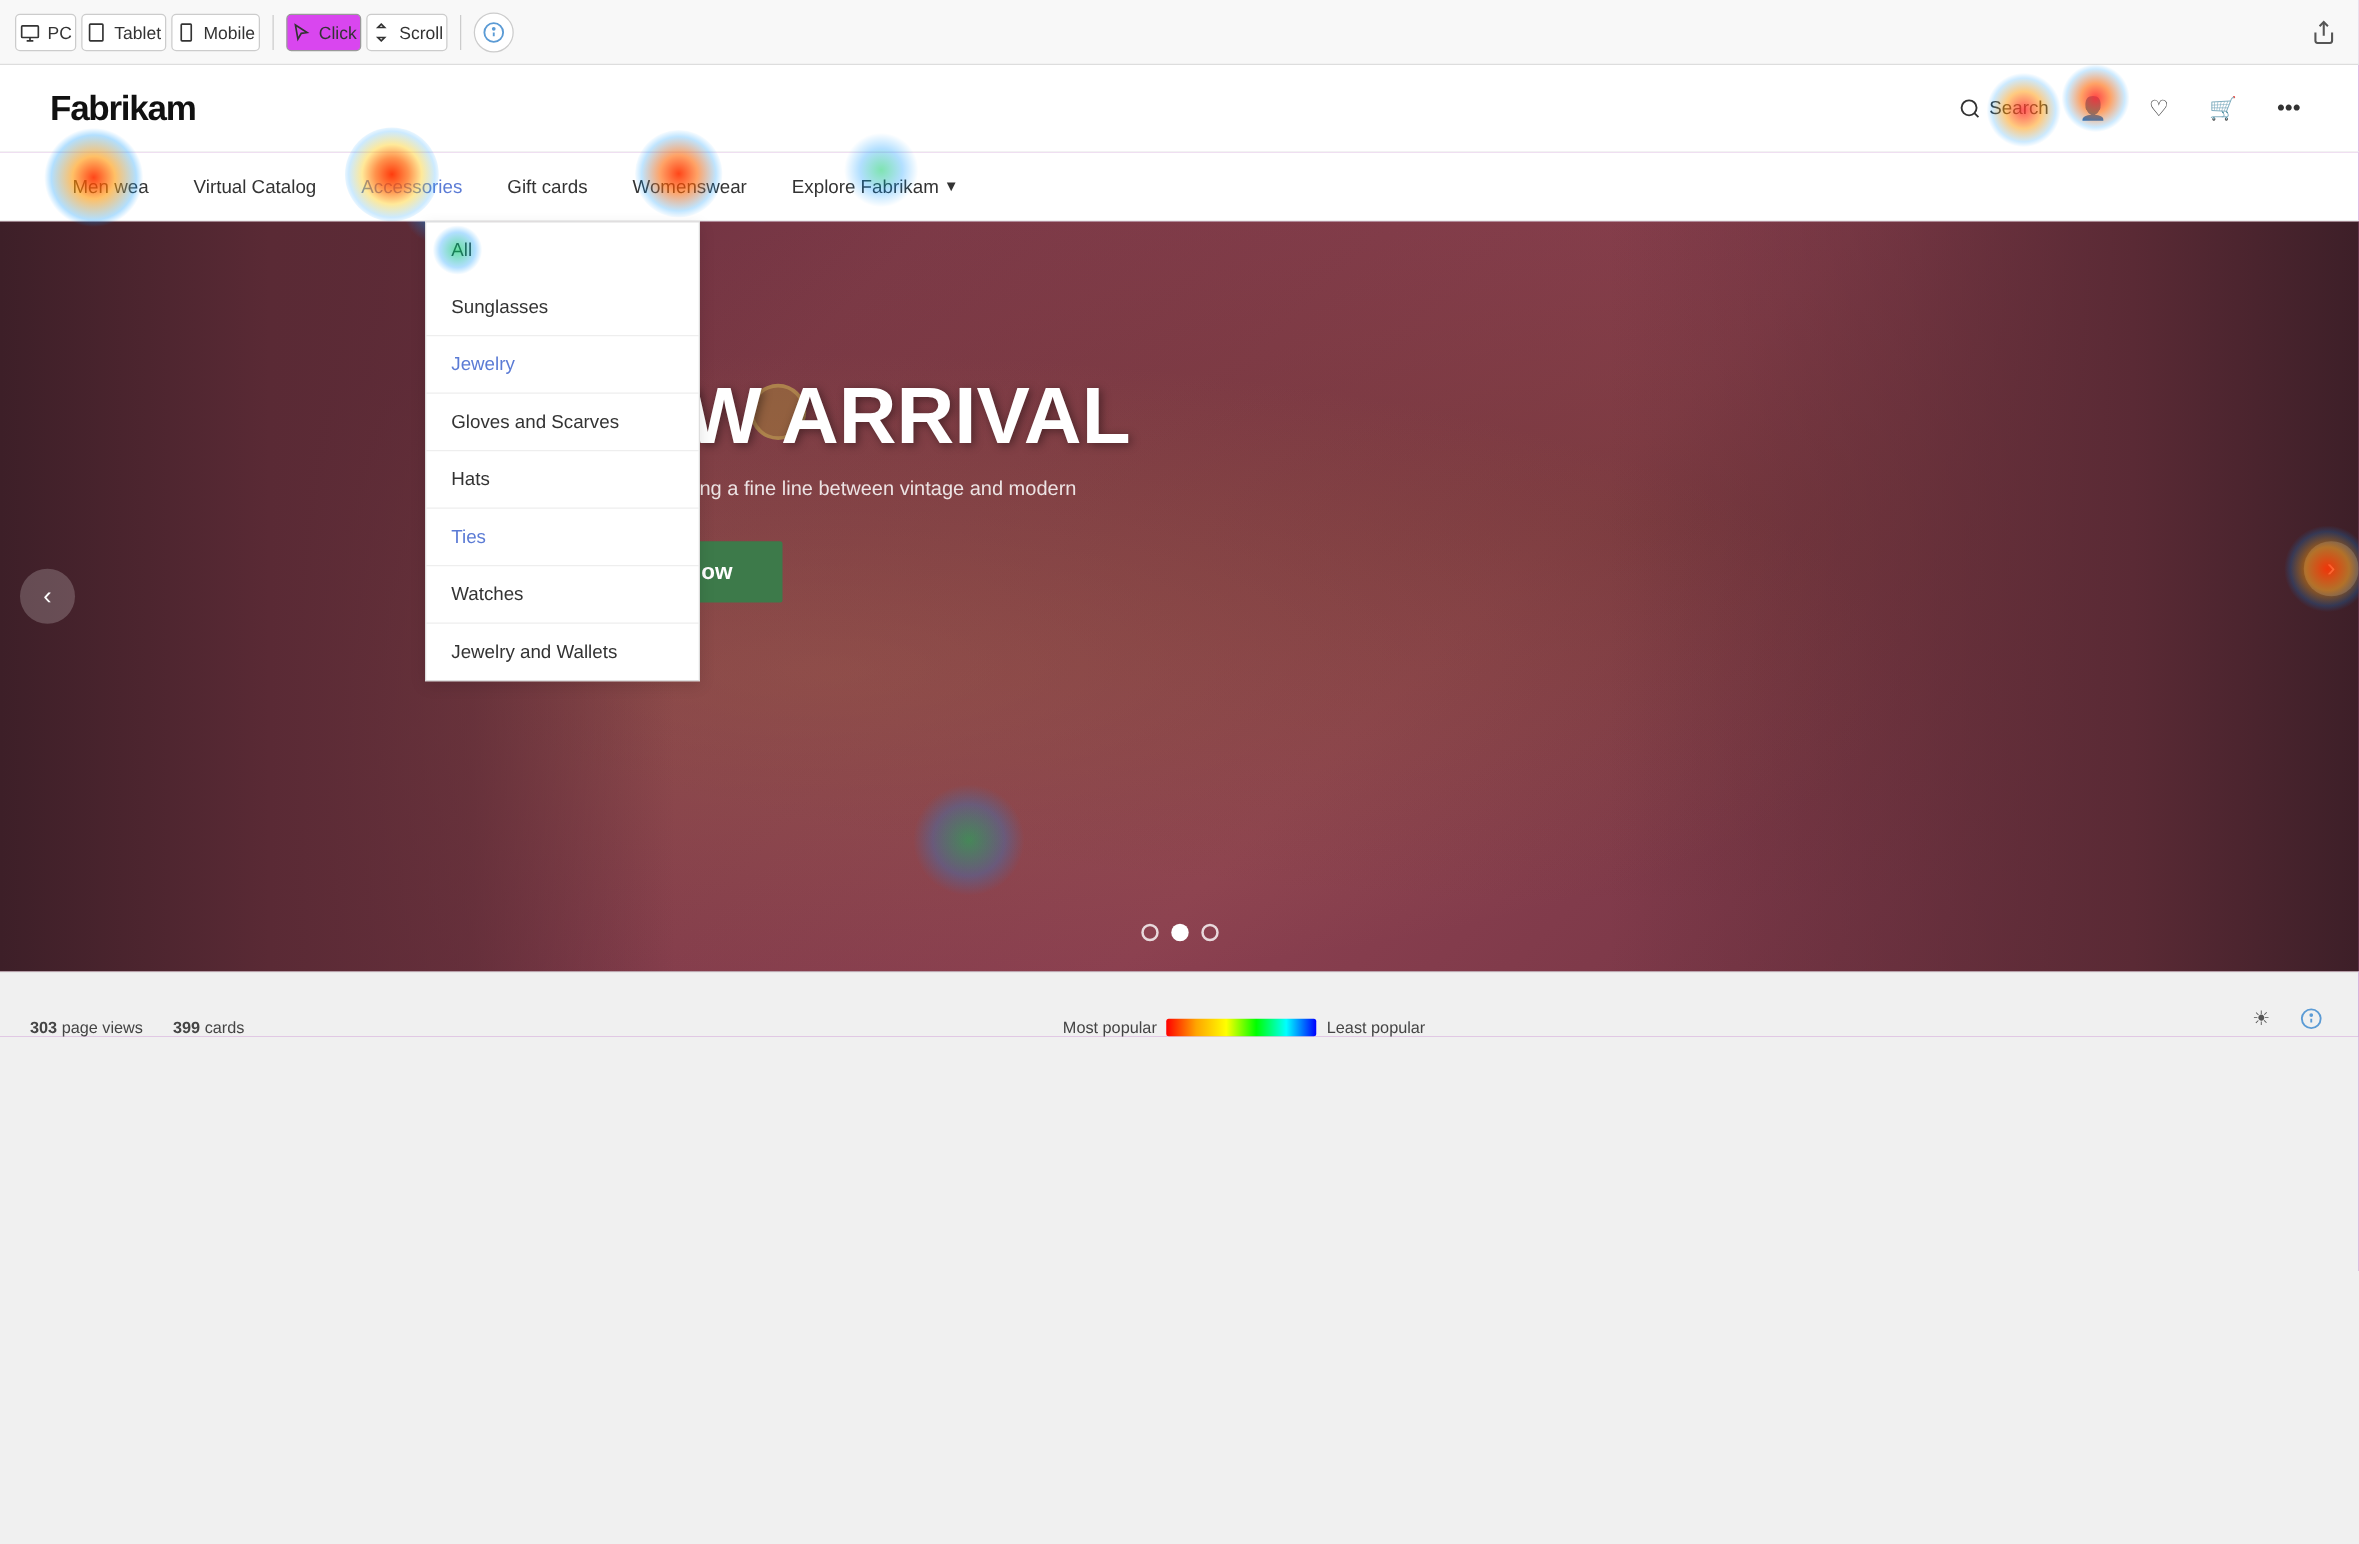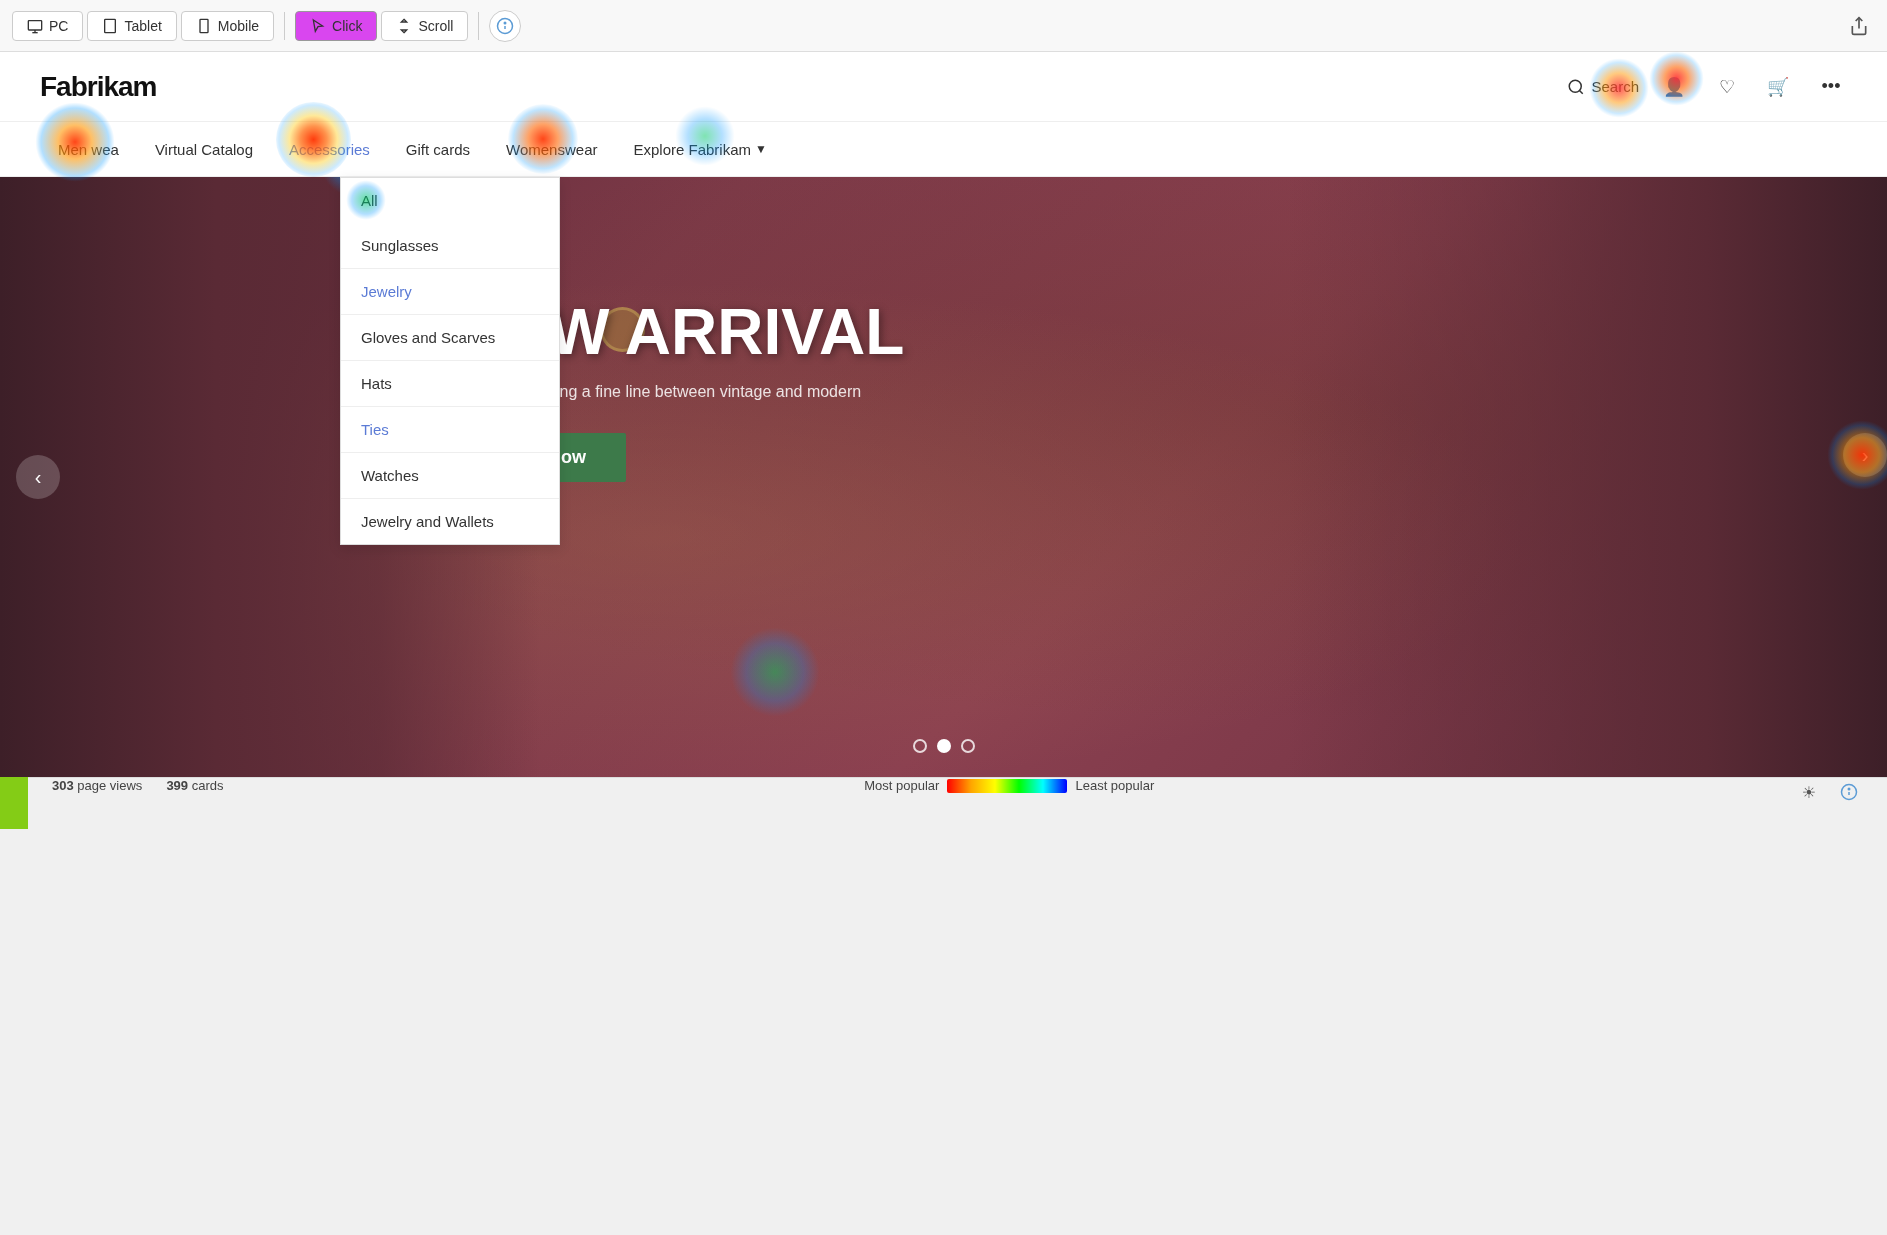--- a/index.html
+++ b/index.html
@@ -6,39 +6,39 @@
     body { font-family: -apple-system, BlinkMacSystemFont, 'Segoe UI', sans-serif; background: #f0f0f0; width: 1887px; min-height: 1235px; overflow-x: hidden; }
 
     
     .toolbar {
       display: flex; align-items: center; gap: 4px;
       background: #f8f8f8; border-bottom: 1px solid #ddd;
       padding: 6px 12px; height: 52px;
     }
     .toolbar-btn {
       display: flex; align-items: center; gap: 6px;
-      padding: 6px 14px; border: 1px solid #ccc; border-radius: 4px;
+      padding: 6px 3px; border: 1px solid #ccc; border-radius: 4px;
       background: white; font-size: 14px; cursor: pointer; color: #333;
     }
     .toolbar-btn.active { border-color: #999; background: #d946ef; }
     .toolbar-btn svg { width: 16px; height: 16px; }
     .toolbar-divider { width: 1px; height: 28px; background: #ccc; margin: 0 6px; }
     .toolbar-icon-btn {
       width: 32px; height: 32px; border-radius: 50%; border: 1px solid #ccc;
       background: white; display: flex; align-items: center; justify-content: center;
       cursor: pointer; color: #5b9bd5;
     }
     .toolbar-share-btn {
       margin-left: auto; width: 32px; height: 32px; border: none; background: transparent;
       cursor: pointer; display: flex; align-items: center; justify-content: center; color: #555;
     }
 
     
     .website {
-      background: #84cc16; position: relative;
+      background: #a21caf; position: relative;
     }
 
     
     .site-header {
       display: flex; align-items: center; padding: 0 40px;
       height: 70px; border-bottom: 1px solid #eee; background: white;
       position: relative; z-index: 10;
     }
     .site-logo {
       font-size: 28px; font-weight: 900; color: #111; letter-spacing: -1px;
@@ -133,23 +133,23 @@
       display: flex; gap: 10px; z-index: 10;
     }
     .hero-dot {
       width: 14px; height: 14px; border-radius: 50%;
       border: 2px solid rgba(255,255,255,0.8); background: transparent; cursor: pointer;
     }
     .hero-dot.active { background: white; }
 
     
     .footer-bar {
-      display: flex; align-items: flex-start; justify-content: space-between;
+      display: flex; align-items: flex-end; justify-content: space-between;
       background: #f0f0f0; border-top: 1px solid #ddd;
-      padding: 0 24px; height: 52px; font-size: 13px; color: #444; margin-left: 28px;
+      padding: 0 24px; height: 52px; font-size: 13px; color: #444;
     }
     .footer-stats { display: flex; gap: 24px; }
     .footer-legend { display: flex; align-items: center; gap: 8px; }
     .legend-gradient {
       width: 120px; height: 14px;
       background: linear-gradient(to right, red, orange, yellow, lime, cyan, blue);
       border-radius: 2px;
     }
     .footer-icons { display: flex; gap: 12px; }
     .footer-icon-btn {

